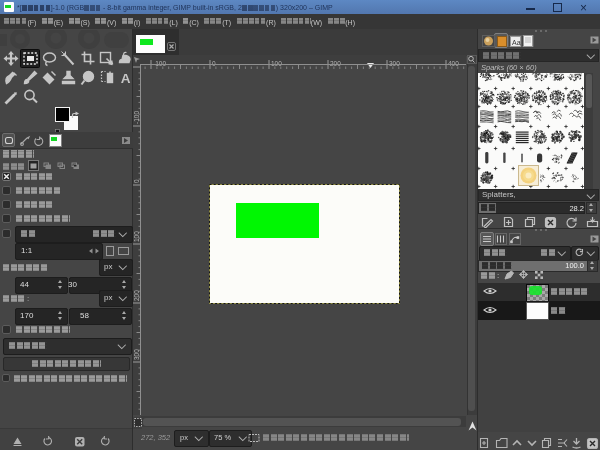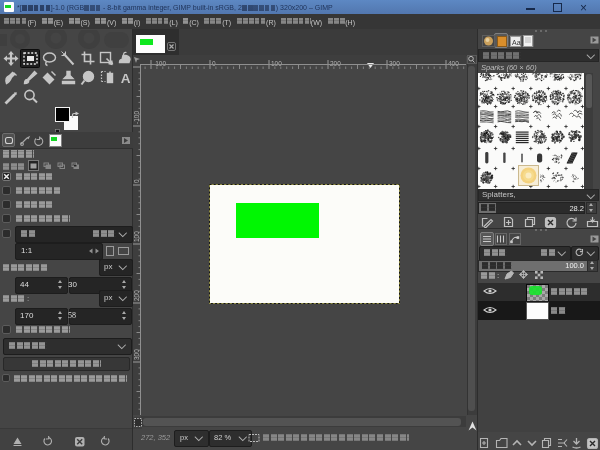--- a/index.html
+++ b/index.html
@@ -239,21 +239,21 @@
 
 <div class="ji" style="left:3px;top:295px;width:23px;--a:0.63;"></div>
 <div class="tx" style="left:27px;top:294px;color:#bbb;">:</div>
 <div class="darkbox" style="left:99px;top:290px;width:32px;height:15px;"></div>
 <div class="tx" style="left:104px;top:293px;color:#ccc;">px</div>
 <div class="dd" style="left:120px;top:296px;"></div>
 <div class="darkbox" style="left:15px;top:308px;width:51px;height:15px;"></div>
 <div class="tx" style="left:20px;top:311px;color:#ddd;">170</div>
 <div class="spin" style="left:57px;top:309px;"></div>
 <div class="darkbox" style="left:69px;top:308px;width:61px;height:15px;"></div>
-<div class="tx" style="left:68px;top:311px;color:#ddd;font-family:Liberation Serif, serif;">58</div>
+<div class="tx" style="left:80px;top:311px;color:#ddd;">58</div>
 <div class="spin" style="left:121px;top:309px;"></div>
 
 <div class="cb" style="left:2px;top:325px;"></div>
 <div class="ji" style="left:16px;top:326px;width:54px;--a:0.63;"></div>
 
 <div class="darkbox" style="left:3px;top:338px;width:127px;height:15px;background:#2e2e2e;"></div>
 <div class="ji" style="left:9px;top:342px;width:38px;--a:0.63;"></div>
 <div class="dd" style="left:119px;top:344px;"></div>
 
 <div class="a" style="left:3px;top:357px;width:127px;height:14px;background:#373737;border:1px solid #282828;border-radius:2px;box-sizing:border-box;"></div>
@@ -449,21 +449,21 @@
 
 <svg class="a" style="left:467px;top:420px;" width="11" height="13">
       <path d="M5.5 1.5 l4 9 -4 -3 -4 3 z" fill="#e0e0e0"></path>
     </svg>
 
 <div class="a" style="left:141px;top:433px;width:30px;height:9px;color:#9a9a9a;font-size:7.5px;font-style:italic;">272, 352</div>
 <div class="darkbox" style="left:174px;top:430px;width:33px;height:15px;background:#2e2e2e;"></div>
 <div class="tx" style="left:180px;top:433px;font-size:7.5px;">px</div>
 <div class="dd" style="left:196px;top:436px;"></div>
 <div class="darkbox" style="left:209px;top:430px;width:41px;height:15px;background:#2e2e2e;"></div>
-<div class="tx" style="left:214px;top:433px;font-size:7.5px;">82 %</div>
+<div class="tx" style="left:214px;top:433px;font-size:7.5px;">75 %</div>
 <div class="dd" style="left:240px;top:436px;"></div>
 <svg class="a" style="left:248px;top:433px;" width="12" height="10">
       <rect x="1" y="1.5" width="10" height="7" fill="none" stroke="#bbb" stroke-width="1" stroke-dasharray="2 1"></rect>
     </svg>
 <div class="ji" style="left:263px;top:434px;width:146px;--a:0.48;"></div>
 
 <div class="a" id="rightdock" style="left:477px;top:29px;width:123px;height:421px;background:#454545;border-left:1px solid #2d2d2d;"></div>
 
 <div class="a" style="left:535px;top:30px;width:12px;height:2px;background:repeating-linear-gradient(90deg,#6a6a6a 0 2px,transparent 2px 5px);"></div>
 

